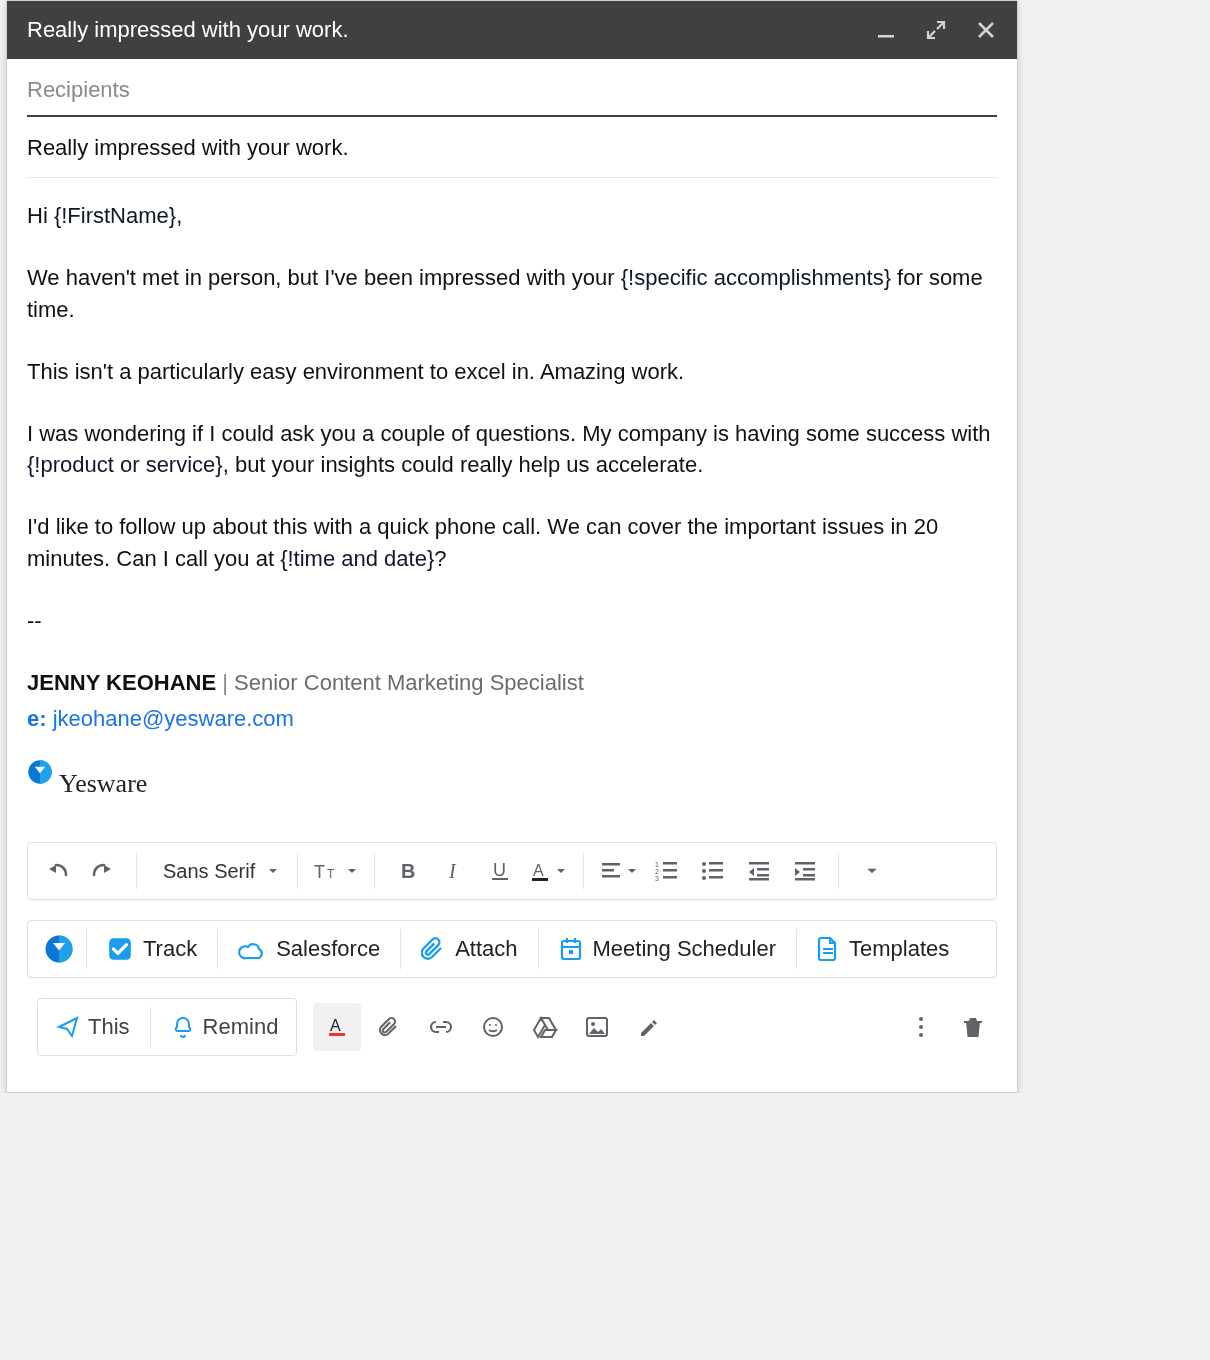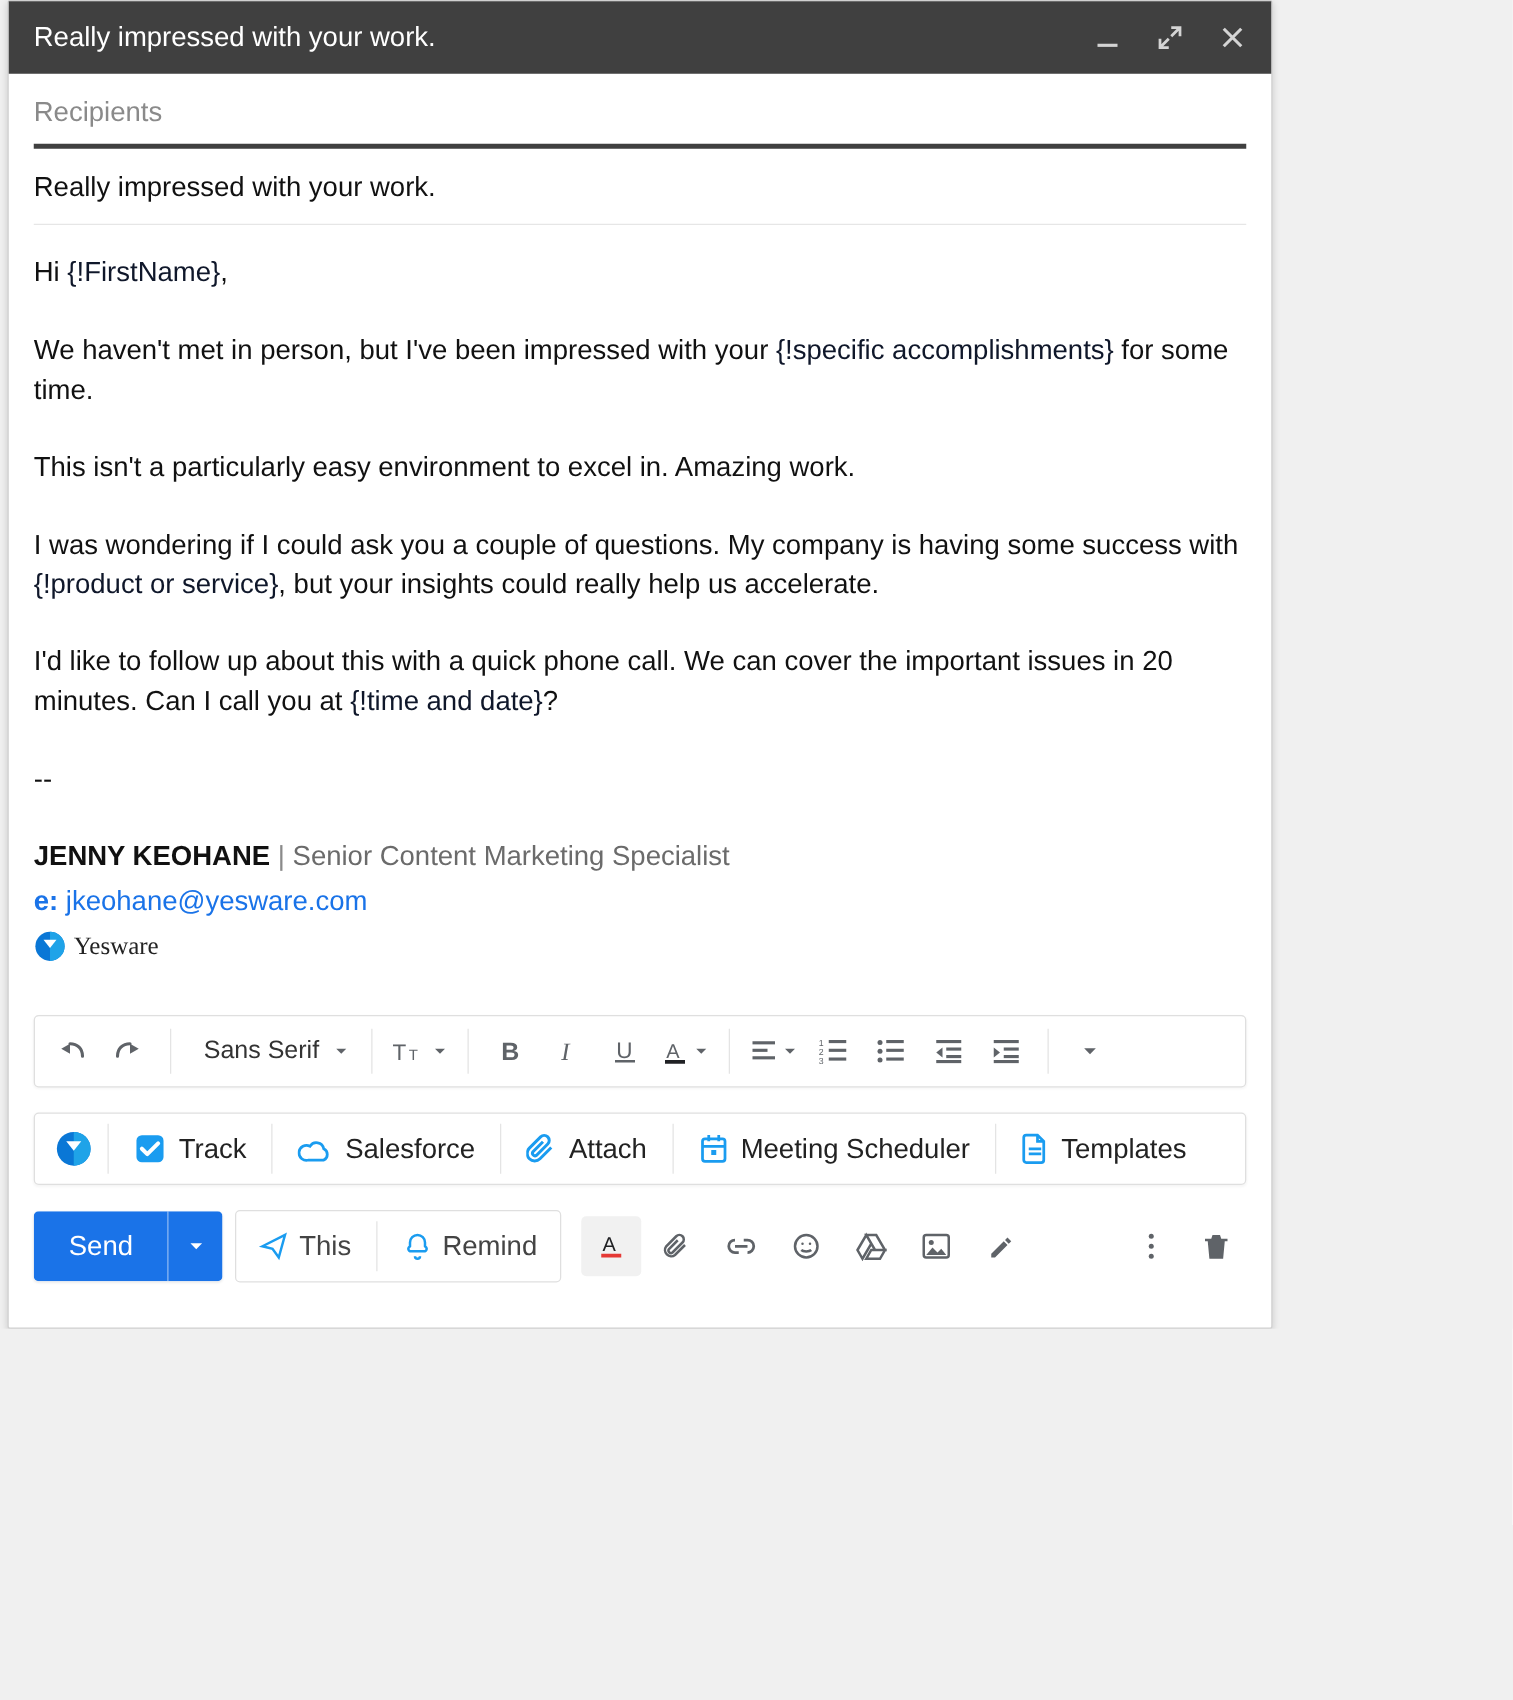--- a/index.html
+++ b/index.html
@@ -1,33 +1,33 @@
 <!DOCTYPE html>
 <html><head>
 <meta charset="utf-8">
 <style>
   html,body{margin:0;padding:0;background:#f0f0f0;font-family:Arial,Helvetica,sans-serif;-webkit-font-smoothing:antialiased;}
   .window{width:1010px;margin:0 auto 0 6px;background:#fff;border:1px solid #d0d0d0;box-shadow:0 2px 6px rgba(0,0,0,.15);border-radius:2px;}
   .titlebar{background:#404040;color:#fff;display:flex;align-items:center;padding:16px 20px;font-size:22px;font-weight:500;}
   .titlebar-spacer{flex:1;}
   .titlebar-icon{width:22px;height:22px;margin-left:28px;display:flex;align-items:center;justify-content:center;color:#d4d4d4;cursor:pointer;}
-  .field-row{padding:18px 0 12px;margin:0 20px;border-bottom:4px solid #404040;font-size:22px;color:#8a8a8a;}
+  .field-row{padding:18px 0 12px;margin:0 20px;border-bottom:2px solid #404040;font-size:22px;color:#8a8a8a;}
   .subject-row{padding:18px 0 16px;margin:0 20px;border-bottom:1px solid #e6e6e6;font-size:22px;color:#111;}
   .body{padding:22px 20px 40px;font-size:22px;color:#111;line-height:1.45;}
   .body p{margin:0 0 30px;}
   .ph{color:#0f172a;}
   .sig-dashes{margin:0;}
   .sig-name{font-weight:700;}
   .sig-sep{color:#8a8a8a;font-weight:400;}
   .sig-title{color:#6b6b6b;font-weight:400;}
   .sig-email-label{color:#1a73e8;font-weight:700;}
   .sig-email{color:#1a73e8;}
   .yw-logo{display:flex;align-items:center;margin-top:6px;}
   .yw-mark{width:26px;height:26px;margin-right:6px;}
-  .yw-word{font-family:Georgia,'Times New Roman',serif;font-size:20px;color:#232323;}
+  .yw-word{font-family:Georgia,'Times New Roman',serif;font-size:26px;color:#232323;margin-top:24px;}
 
   .toolbar-wrap{padding:0 20px 36px;}
   .toolbar{display:flex;align-items:center;height:56px;border:1px solid #dfdfdf;border-radius:4px;background:#fff;box-shadow:0 1px 2px rgba(0,0,0,.04);padding:0 6px;}
   .tb-btn{display:flex;align-items:center;justify-content:center;min-width:46px;height:44px;color:#5f6368;cursor:pointer;border-radius:4px;}
   .tb-btn svg{display:block;}
   .tb-text{font-size:20px;color:#333;padding:0 8px;}
   .tb-sep{width:1px;height:36px;background:#e4e4e4;margin:0 10px;}
   .tb-small-caret{margin-left:4px;}
   .font-sel{display:flex;align-items:center;padding:0 8px;cursor:pointer;}
   .tb-btn-combo{display:flex;align-items:center;justify-content:center;height:44px;padding:0 6px;cursor:pointer;color:#5f6368;}
@@ -277,30 +277,20 @@
       <div class="yw-item">
         <svg width="22" height="26" viewBox="0 0 22 26" fill="none" stroke="#1a9cf0" stroke-width="2.2">
             <path d="M4 2h9l5 5v15a2 2 0 0 1-2 2H4a2 2 0 0 1-2-2V4a2 2 0 0 1 2-2z"></path>
             <path d="M13 2v5h5M6 13h10M6 17h10"></path>
           </svg>
         <span class="yw-label">Templates</span>
       </div>
     </div>
 
     <div class="send-row">
-      <div class="send-group">
-        <button class="send-btn">
-          <span>Send</span>
-        </button>
-        <button class="send-caret">
-          <svg width="14" height="14" viewBox="0 0 12 12">
-              <path d="M2 4l4 4 4-4z" fill="#fff"></path>
-            </svg>
-        </button>
-      </div>
 
       <div class="send-side">
         <div class="side-item">
           <svg width="24" height="24" viewBox="0 0 24 24" fill="none" stroke="#1a9cf0" stroke-width="2">
               <path d="M3 12l18-9-5 18-5-7-8-2z"></path>
             </svg>
           <span class="side-label">This</span>
         </div>
         <div class="side-sep"></div>
         <div class="side-item">

